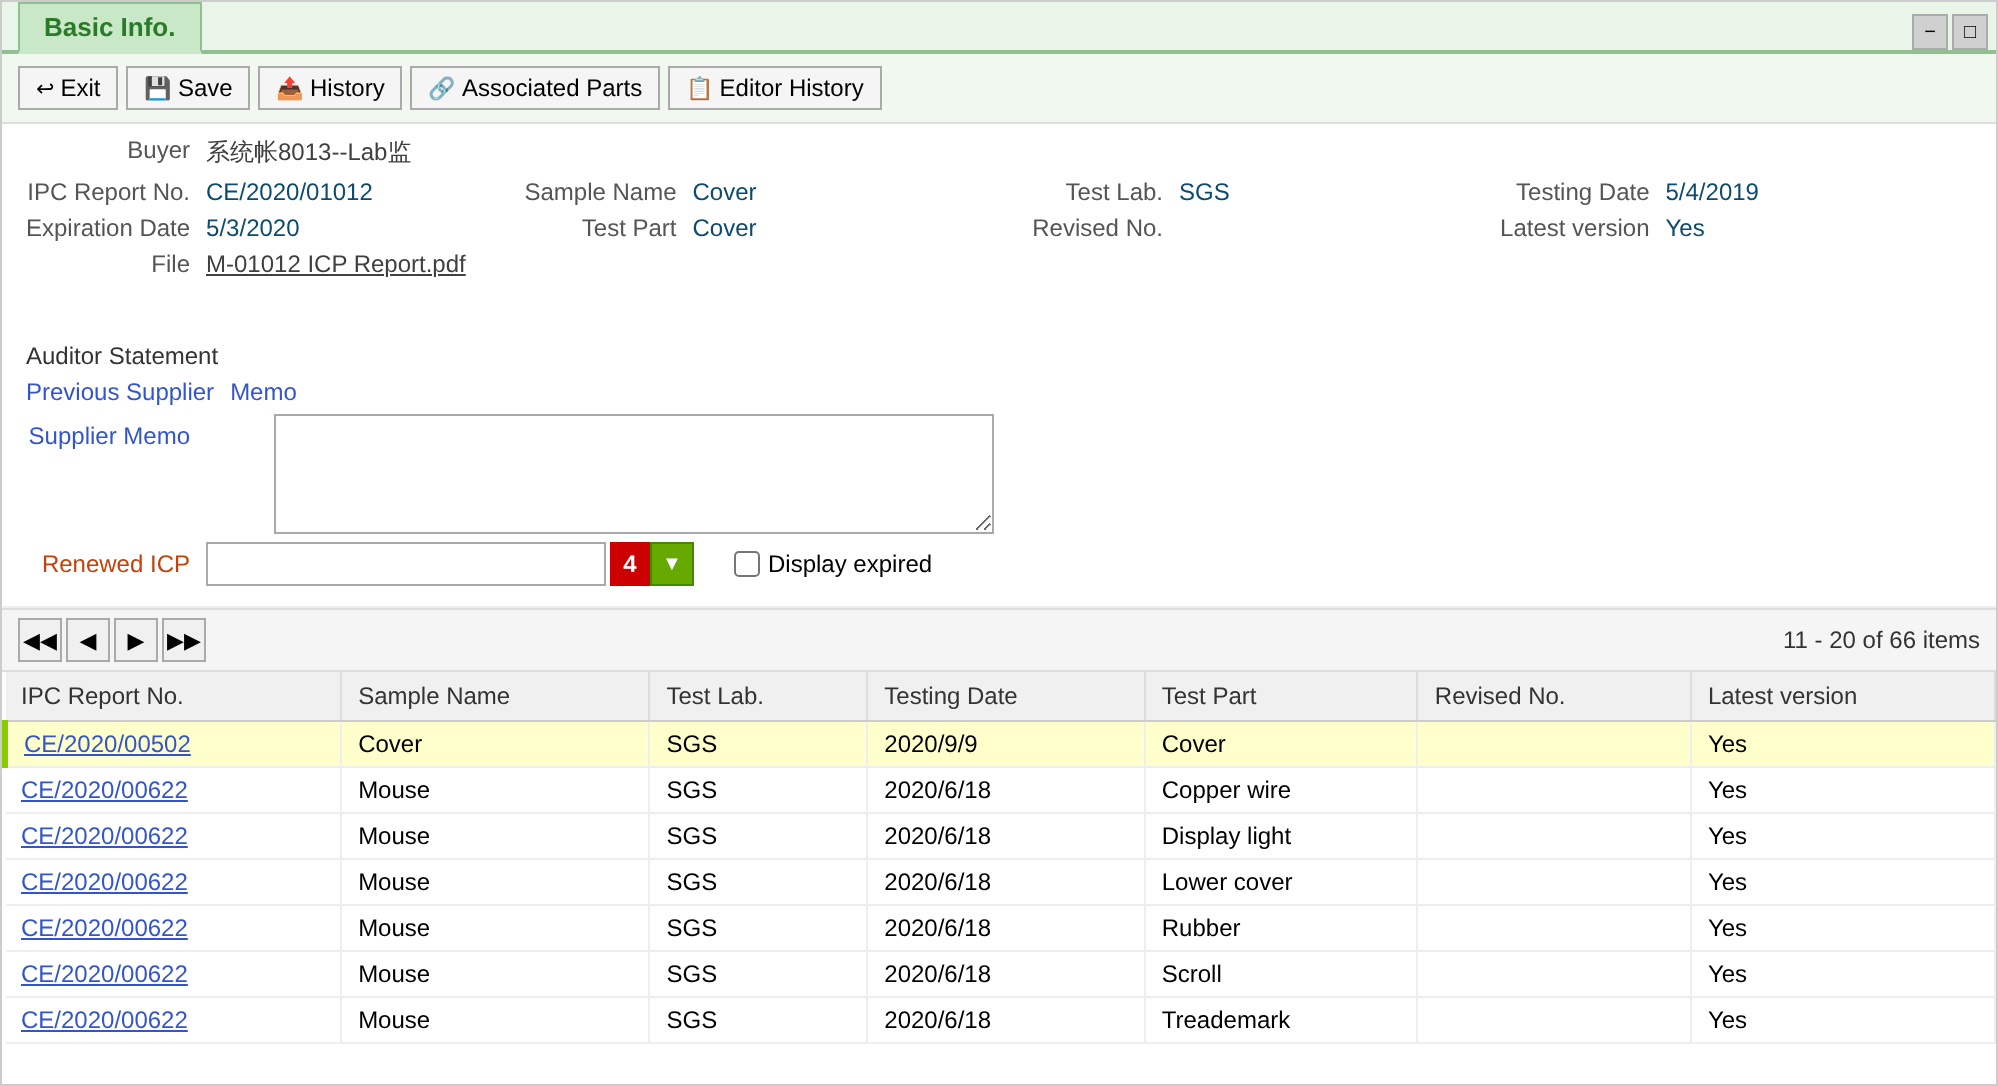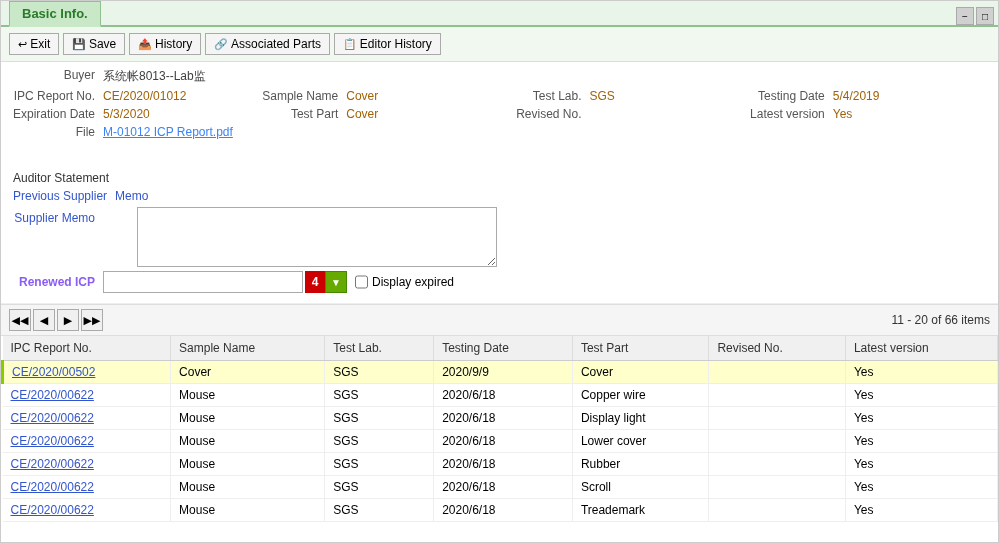--- a/index.html
+++ b/index.html
@@ -16,40 +16,40 @@
 
     
     .toolbar { display: flex; align-items: center; padding: 6px 8px; background: #f0f8f0; border-bottom: 1px solid #ddd; gap: 4px; }
     .toolbar-btn { display: flex; align-items: center; gap: 3px; padding: 3px 8px; border: 1px solid #aaa; background: #f5f5f5; cursor: pointer; font-size: 12px; white-space: nowrap; }
     .btn-icon { font-size: 11px; }
 
     
     .form-area { padding: 6px 12px; background: #fff; border-bottom: 1px solid #eee; }
     .form-row { display: flex; align-items: center; margin-bottom: 4px; }
     .form-label { color: #555; text-align: right; min-width: 90px; padding-right: 8px; font-size: 12px; }
-    .form-value { color: #a16207; font-size: 12px; min-width: 80px; }
-    .form-value.link { color: #3b82f6; text-decoration: underline; cursor: pointer; }
+    .form-value { color: #0c4a6e; font-size: 12px; min-width: 80px; }
+    .form-value.link { color: #404040; text-decoration: underline; cursor: pointer; }
     .form-value.red-text { color: #404040; }
     .form-col { display: flex; align-items: center; flex: 1; }
 
     .buyer-row { display: flex; align-items: flex-start; margin-bottom: 4px; }
 
     
     .memo-section { display: flex; align-items: flex-start; margin-bottom: 4px; gap: 34px; }
     .memo-label { color: #3355cc; text-align: right; min-width: 90px; padding-right: 8px; padding-top: 4px; font-size: 12px; }
     .memo-textarea { width: 360px; height: 60px; border: 1px solid #aaa; font-size: 12px; resize: vertical; padding: 2px; }
 
     
     .renewed-row { display: flex; align-items: center; margin-bottom: 4px; }
-    .renewed-label { color: #8b5cf6; text-align: right; min-width: 90px; padding-right: 8px; font-size: 12px; font-weight: bold; }
+    .renewed-label { color: #c2410c; text-align: right; min-width: 90px; padding-right: 8px; font-size: 12px; }
     .renewed-input { width: 200px; height: 22px; border: 1px solid #aaa; font-size: 12px; padding: 2px; }
     .count-box { background: #cc0000; color: #fff; width: 20px; height: 22px; display: flex; align-items: center; justify-content: center; font-weight: bold; font-size: 12px; margin-left: 2px; }
     .dropdown-btn { background: #66aa00; border: 1px solid #448800; width: 22px; height: 22px; display: flex; align-items: center; justify-content: center; cursor: pointer; margin-left: 0; }
     .dropdown-arrow { color: white; font-size: 10px; }
-    .display-expired { display: flex; gap: 4px; margin-left: 8px; font-size: 12px; }
+    .display-expired { display: flex; gap: 4px; margin-left: 20px; font-size: 12px; }
     .display-expired input { cursor: pointer; }
 
     
     .pagination-bar { display: flex; align-items: center; justify-content: space-between; padding: 4px 8px; background: #f5f5f5; border-bottom: 1px solid #ddd; border-top: 1px solid #ddd; }
     .nav-buttons { display: flex; gap: 2px; }
     .nav-btn { width: 22px; height: 22px; border: 1px solid #aaa; background: #f0f0f0; cursor: pointer; display: flex; align-items: center; justify-content: center; font-size: 11px; }
     .page-info { font-size: 12px; color: #333; }
 
     
     .table-container { flex: 1; overflow-y: auto; position: relative; }

